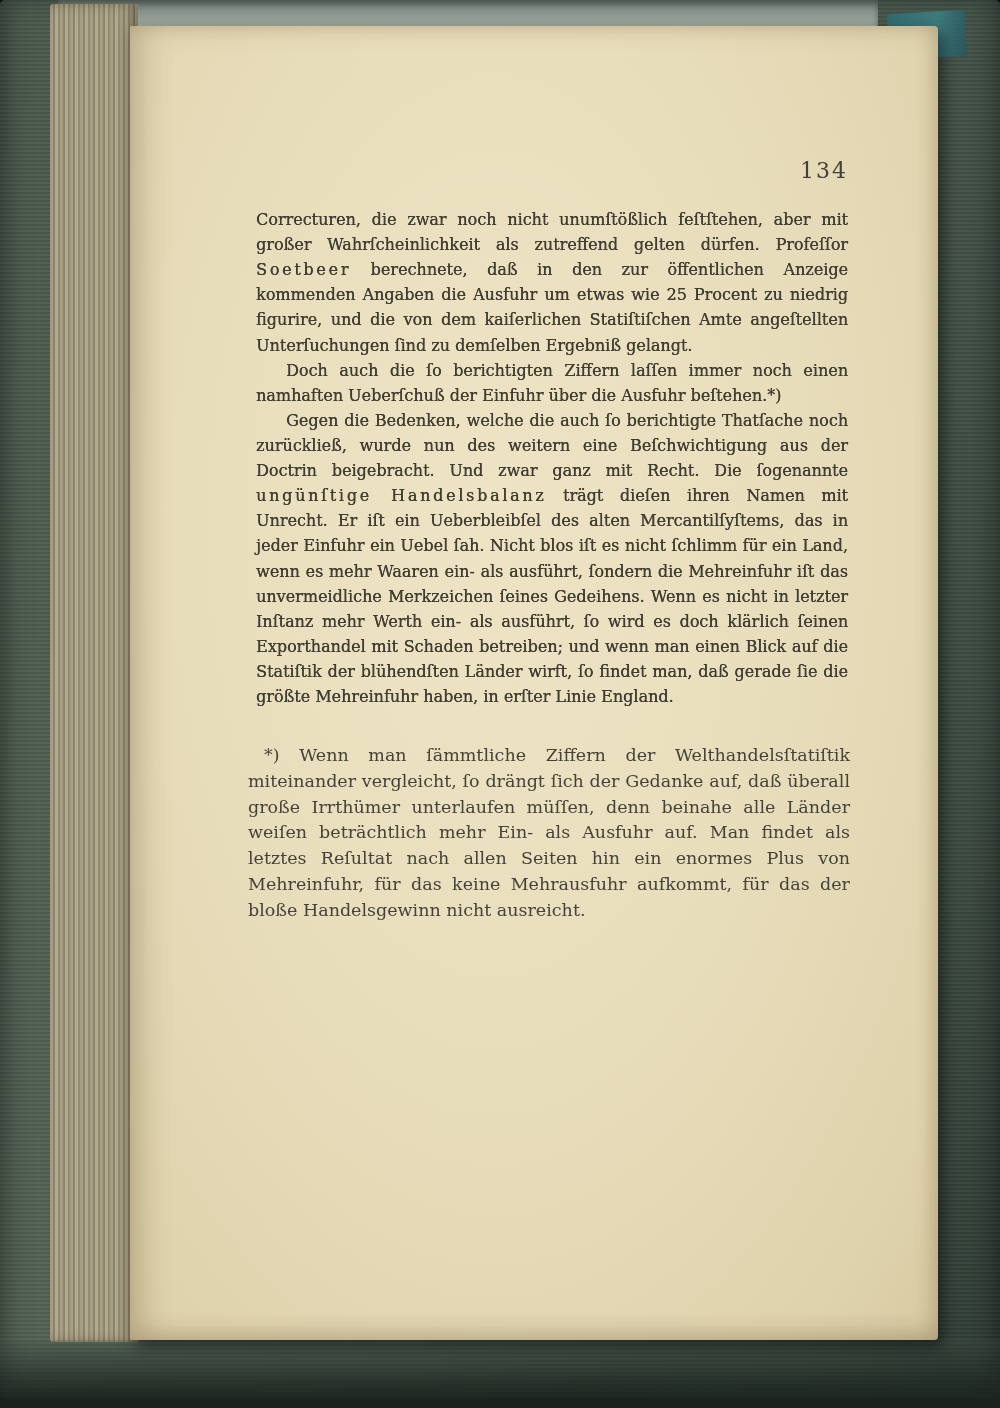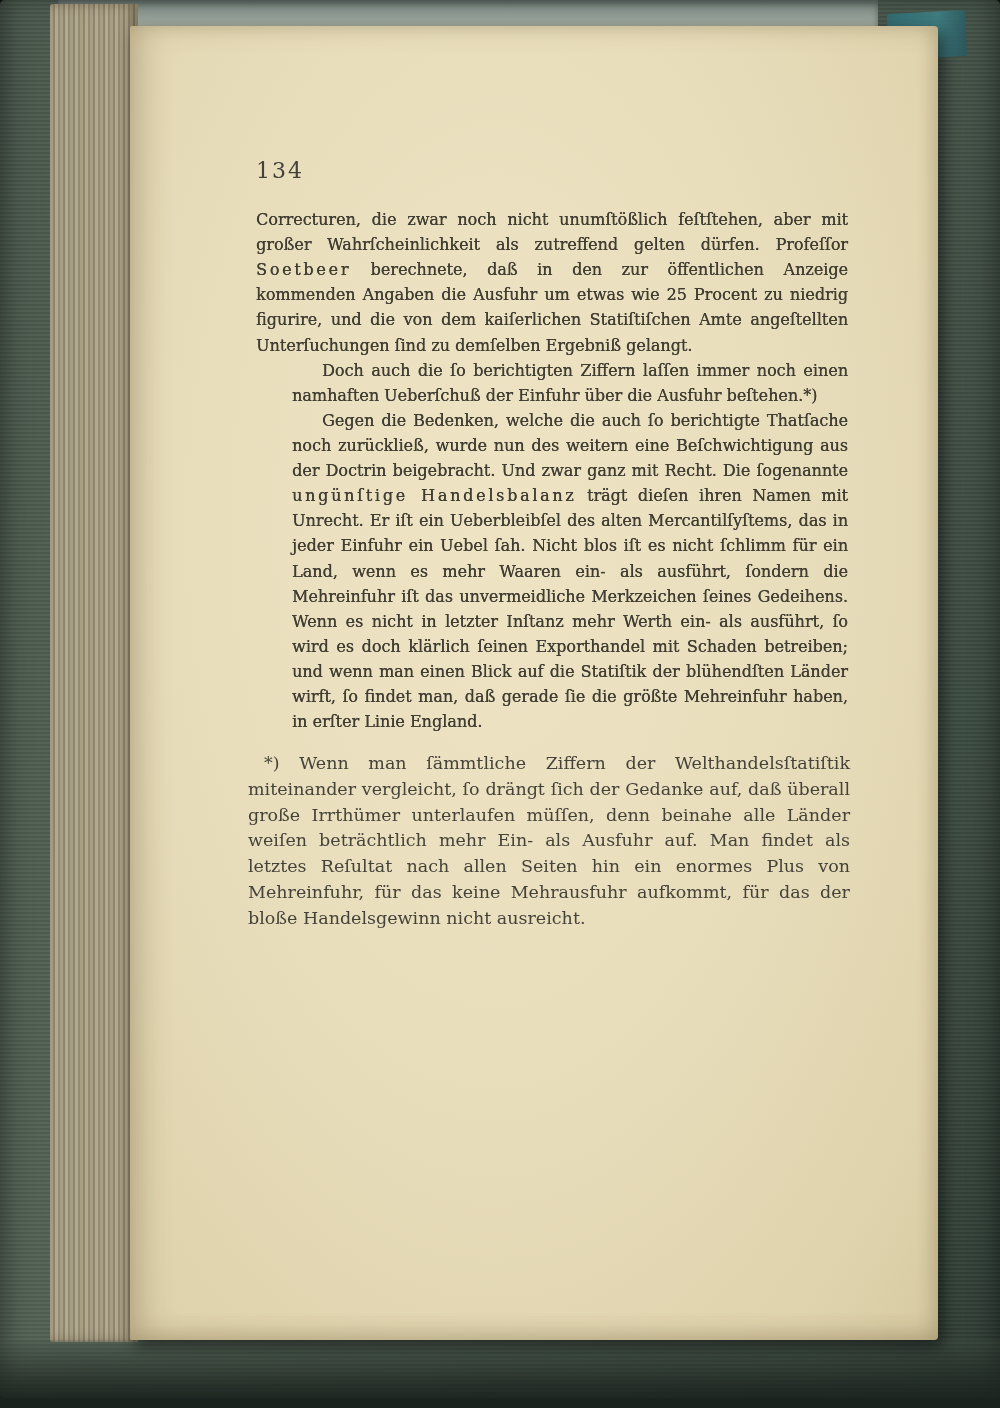--- a/index.html
+++ b/index.html
@@ -59,38 +59,38 @@
       inset -8px 0 16px rgba(90,70,35,0.14),
       inset 0 -10px 20px rgba(90,70,35,0.10),
       5px 7px 16px rgba(0,0,0,0.5);
     border-radius: 2px 4px 4px 2px;
     box-sizing: border-box;
     padding-top: 132px;
   }
 
   .page-number {
     width: 592px; margin: 0 0 0 126px;
-    text-align: left;
+    text-align: right;
     font-size: 22px; letter-spacing: 2px;
     color: #44413a;
   }
 
   .body-text {
     width: 592px; margin: 24px 0 0 126px;
     text-align: justify;
     font-size: 16px; line-height: 1.57;
     color: #403d33;
     text-shadow: 0.2px 0 0 #403d33;
   }
   .body-text p { margin: 0; }
-  .body-text p.indent { text-indent: 30px; margin-left: 36px; }
+  .body-text p.indent { text-indent: 30px; }
   .spaced { letter-spacing: 0.17em; }
 
   .footnote-block {
-    width: 602px; margin: 17px 0 0 118px;
+    width: 602px; margin: 34px 0 0 118px;
     text-align: justify;
     font-size: 17.5px; line-height: 1.47;
     color: #45423a;
   }
   .footnote-block p { margin: 0; text-indent: 16px; }
 </style>
 </head>
 <body>
 
 <div class="scene">

